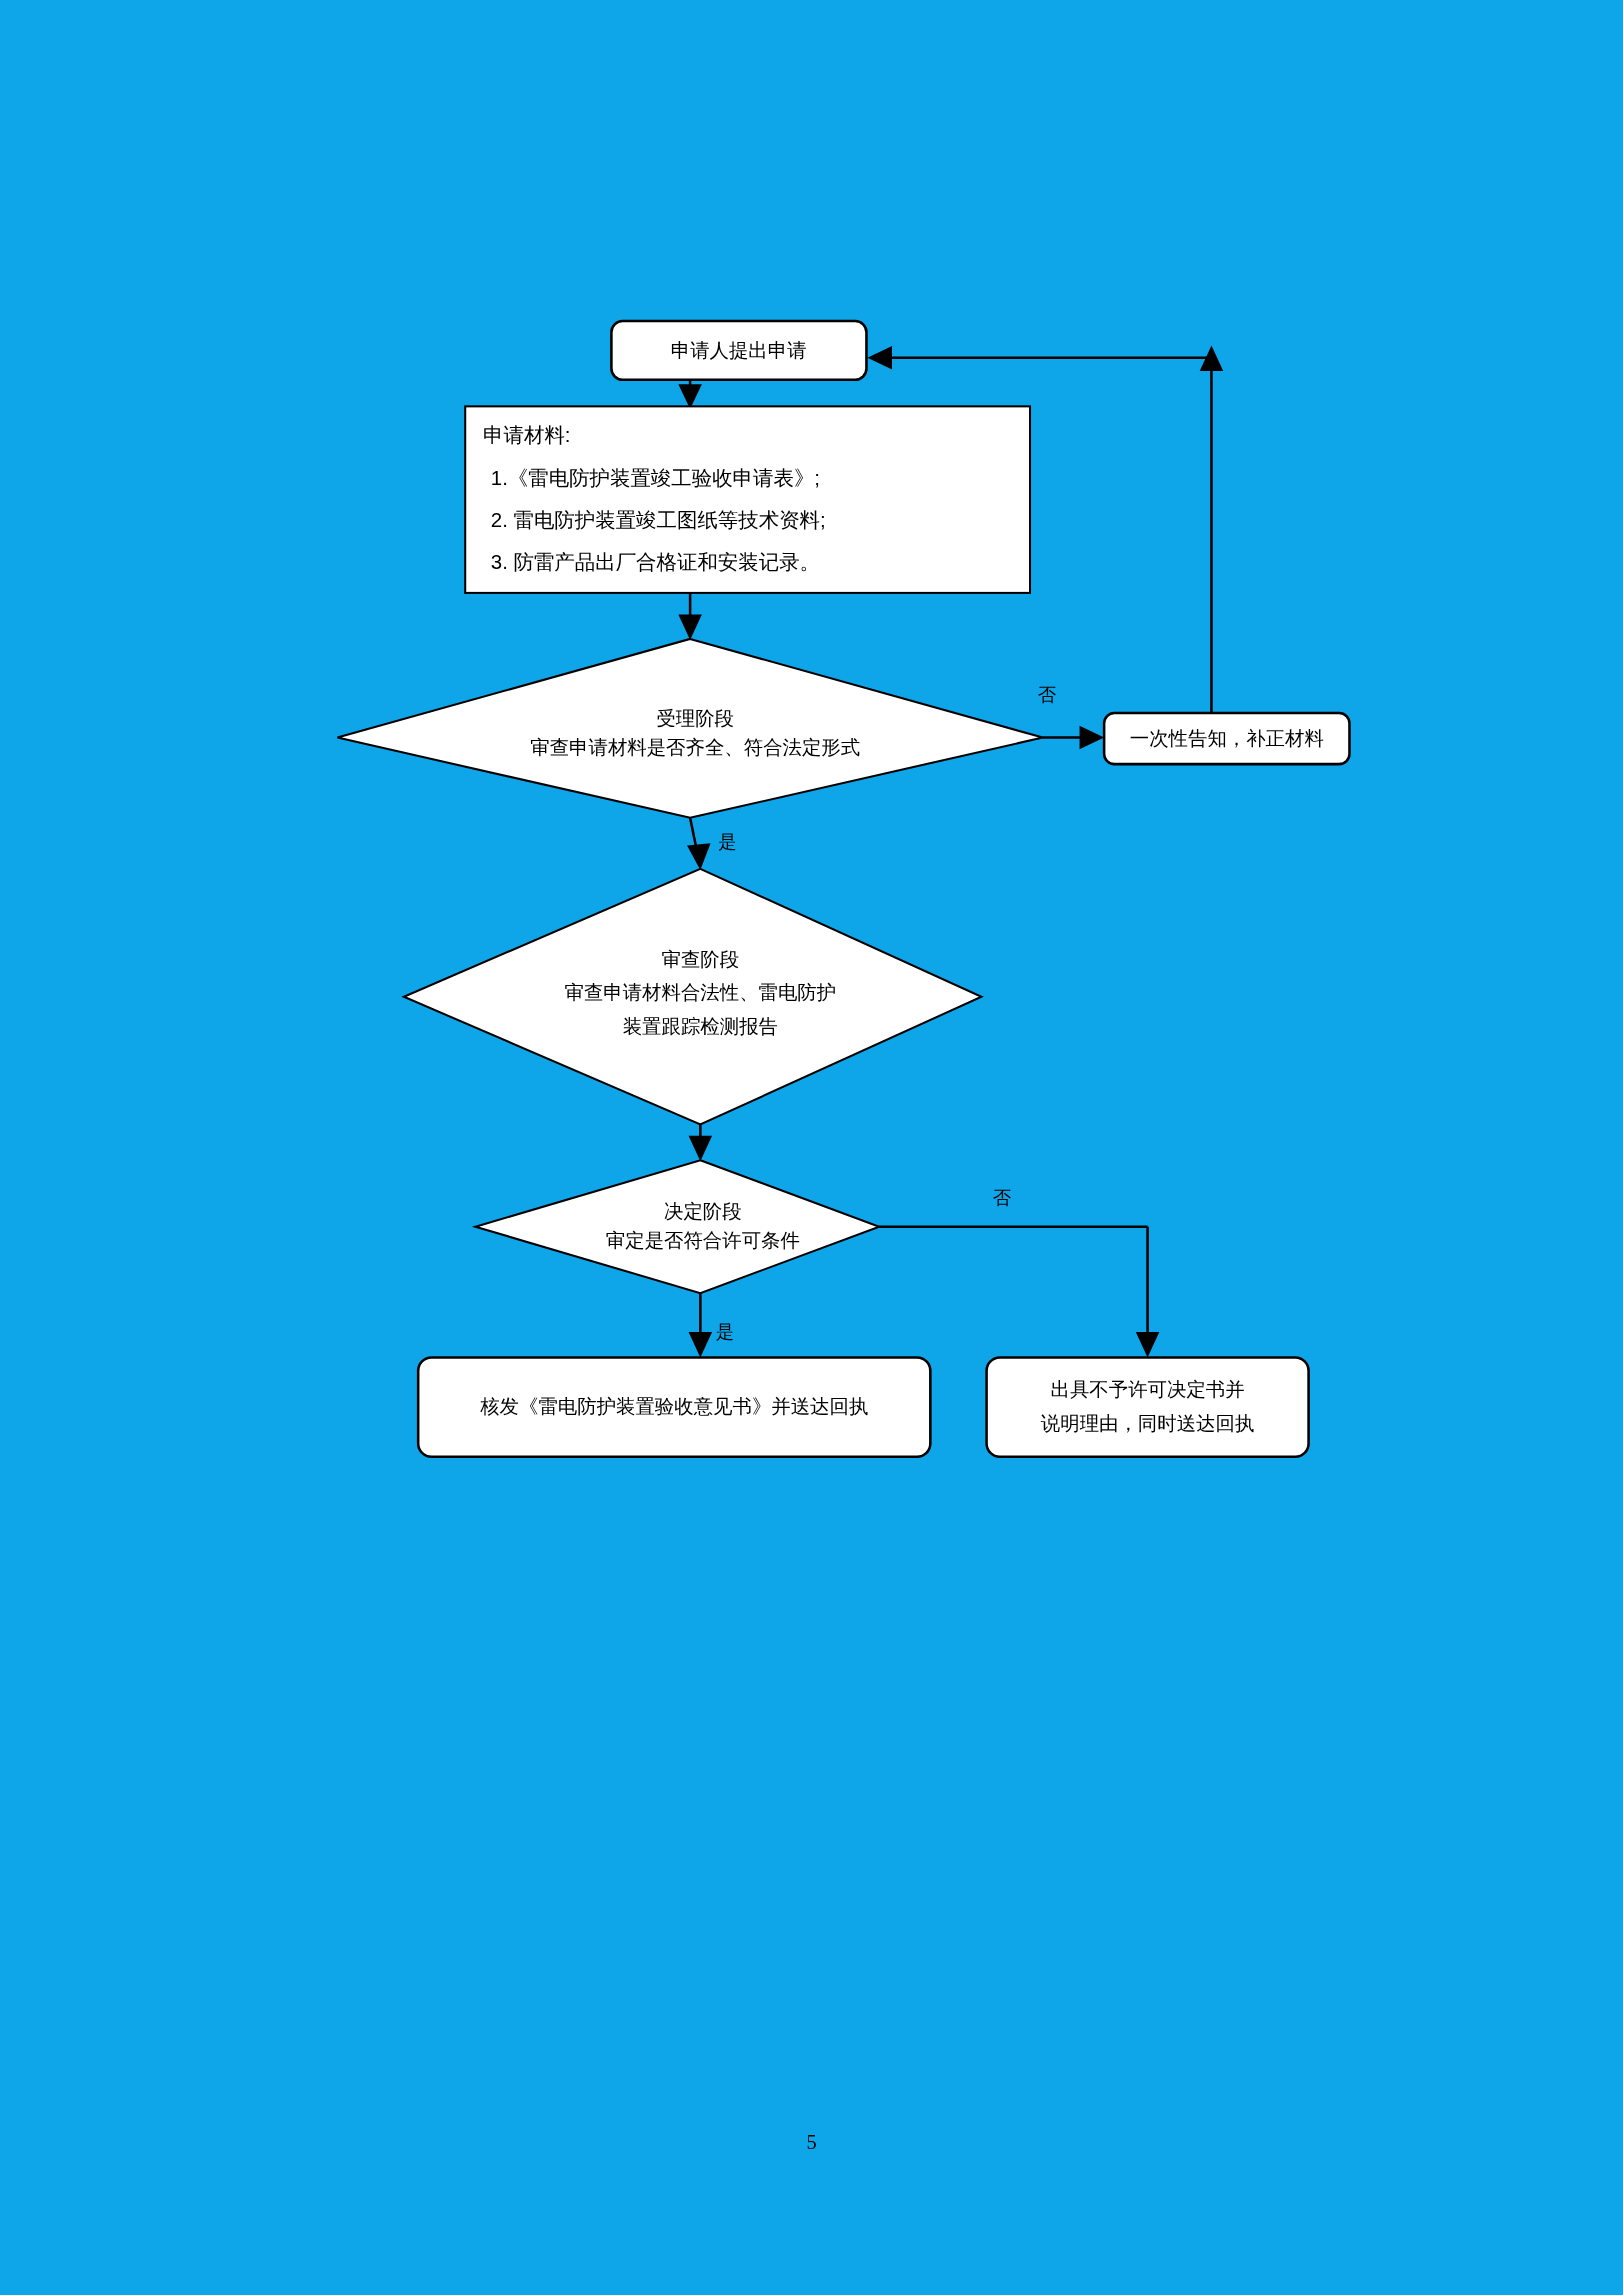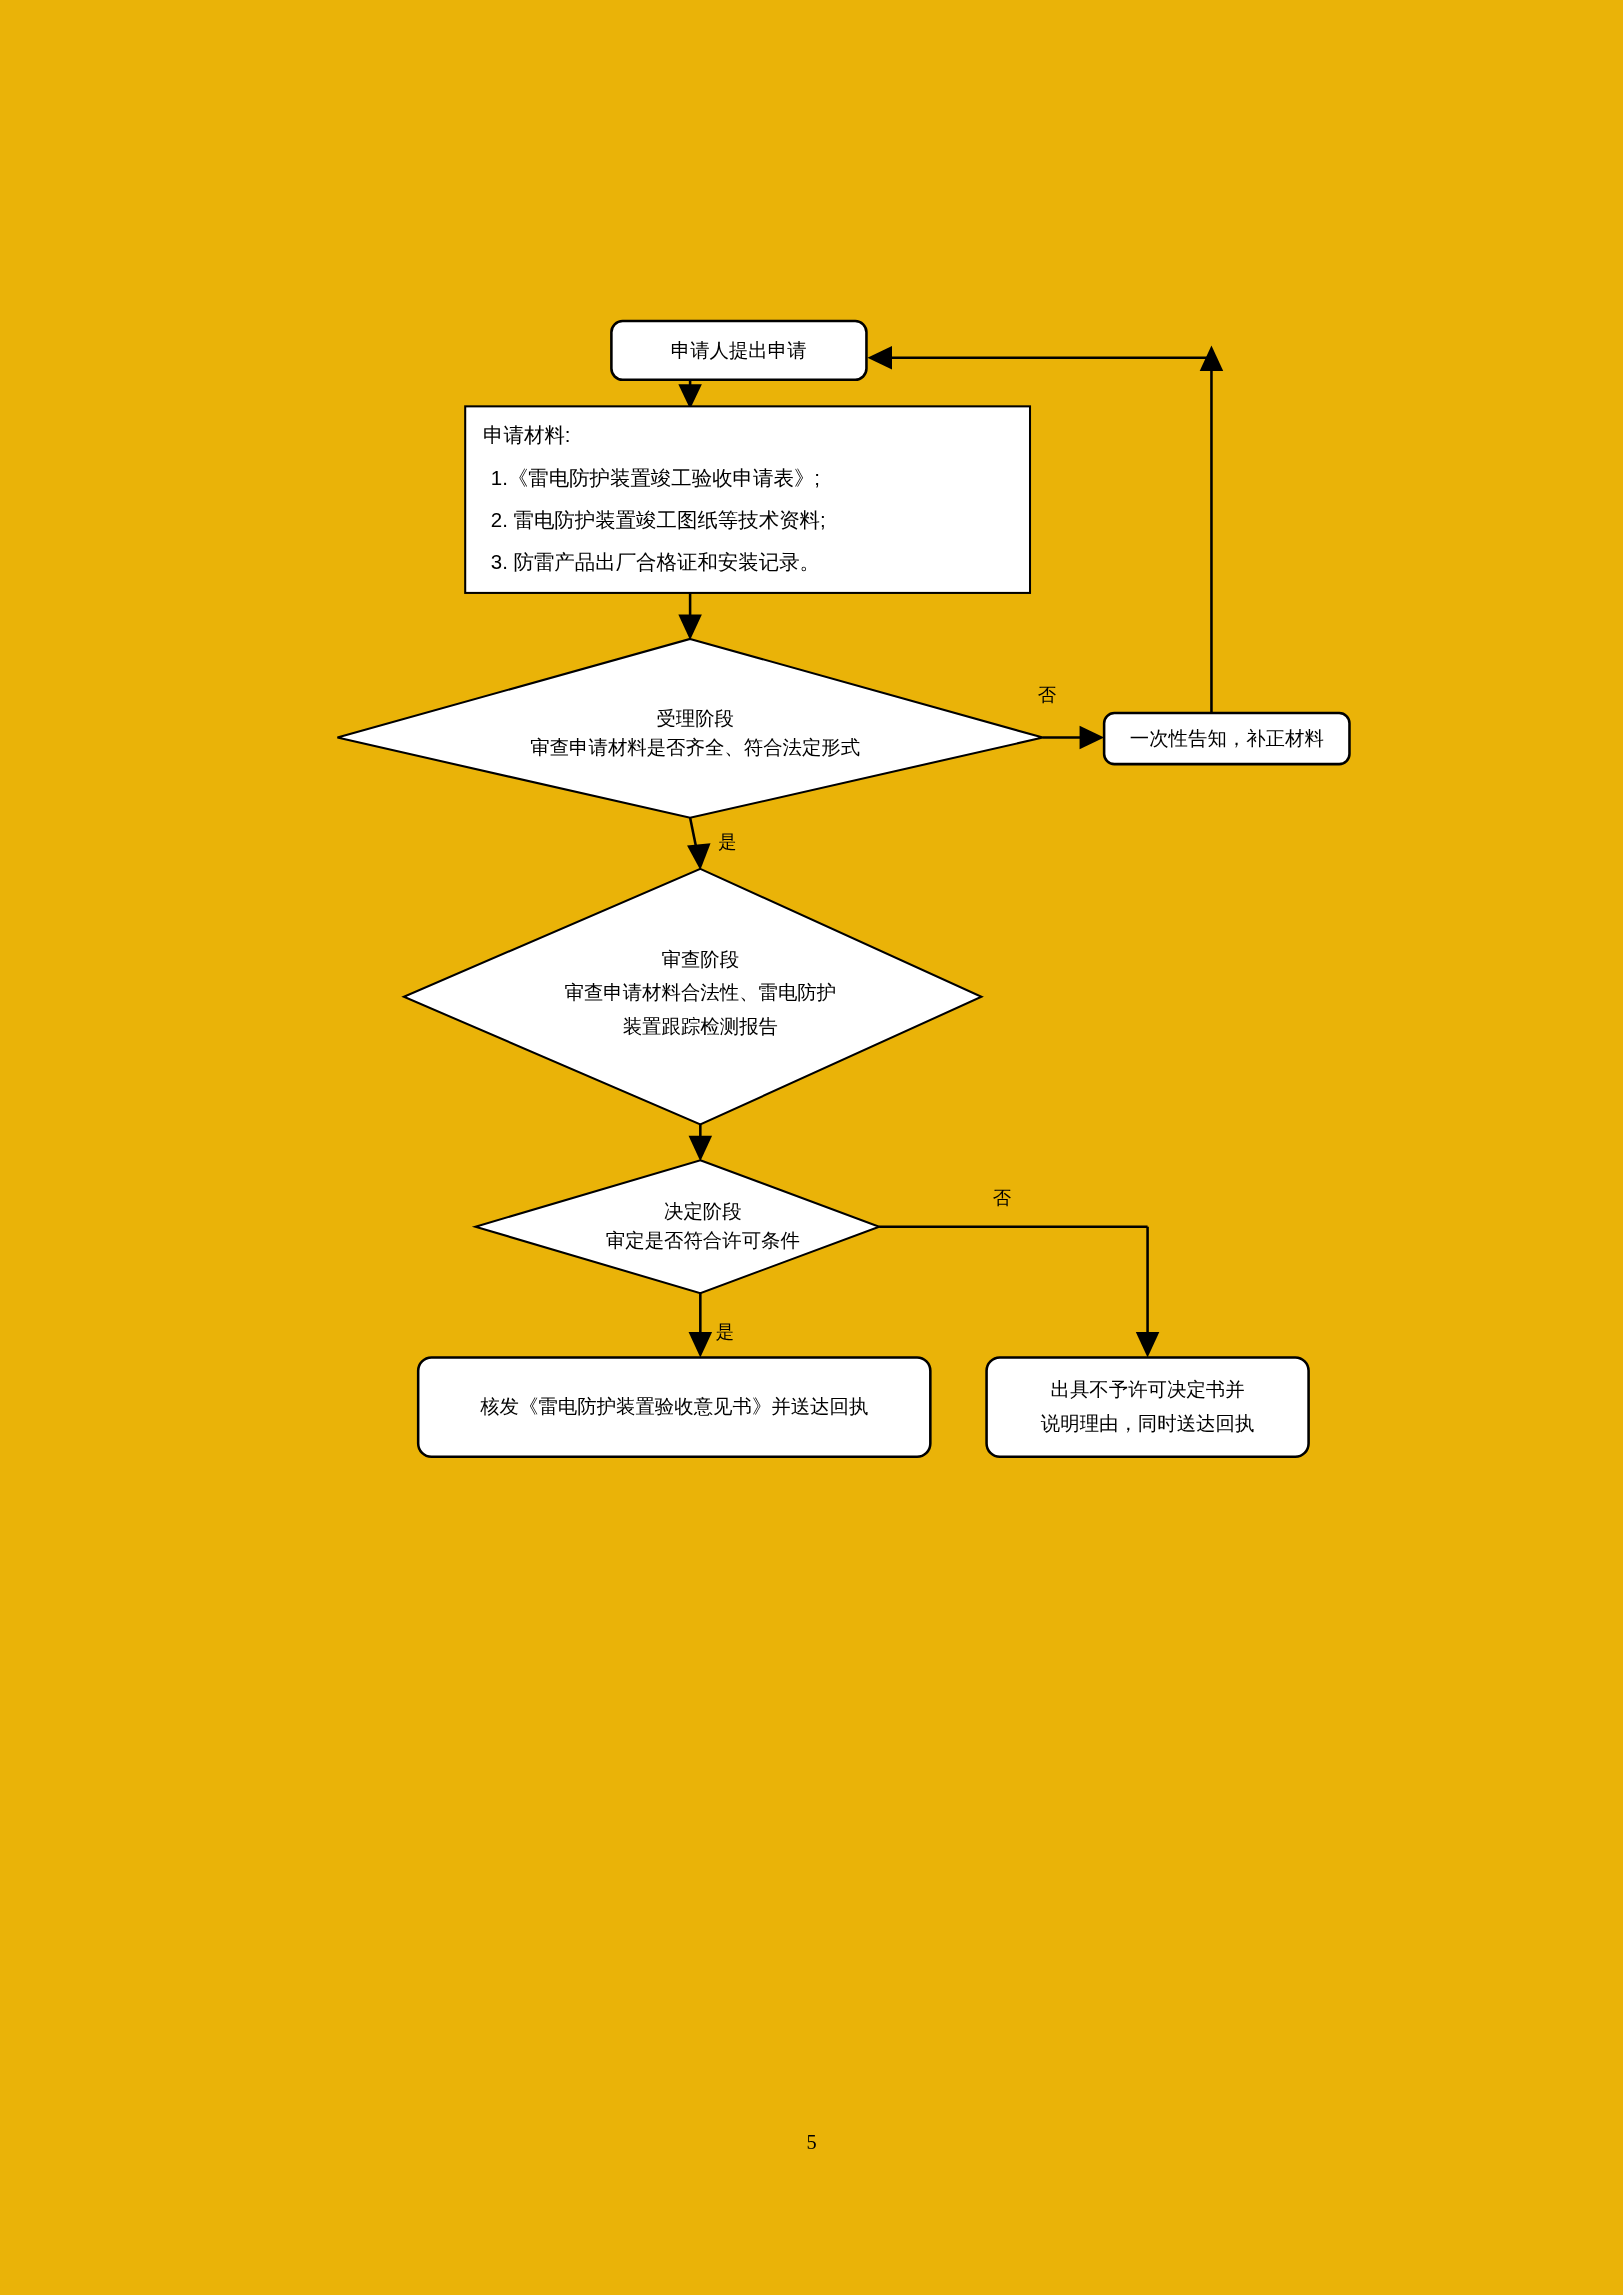--- a/index.html
+++ b/index.html
@@ -14,21 +14,21 @@
     font-family: "Liberation Serif", "DejaVu Serif", serif;
     color: #000000;
     position: relative;
     overflow: hidden;
   }
   #page {
     position: absolute;
     left: 0; top: 0;
     width: 1623px;
     height: 2295px;
-    background: #eab308;
+    background: #0ea5e9;
   }
   svg#flow {
     position: absolute;
     left: 0; top: 0;
     width: 1623px;
     height: 2295px;
     display: block;
   }
   .shape-stroke {
     fill: #ffffff;

